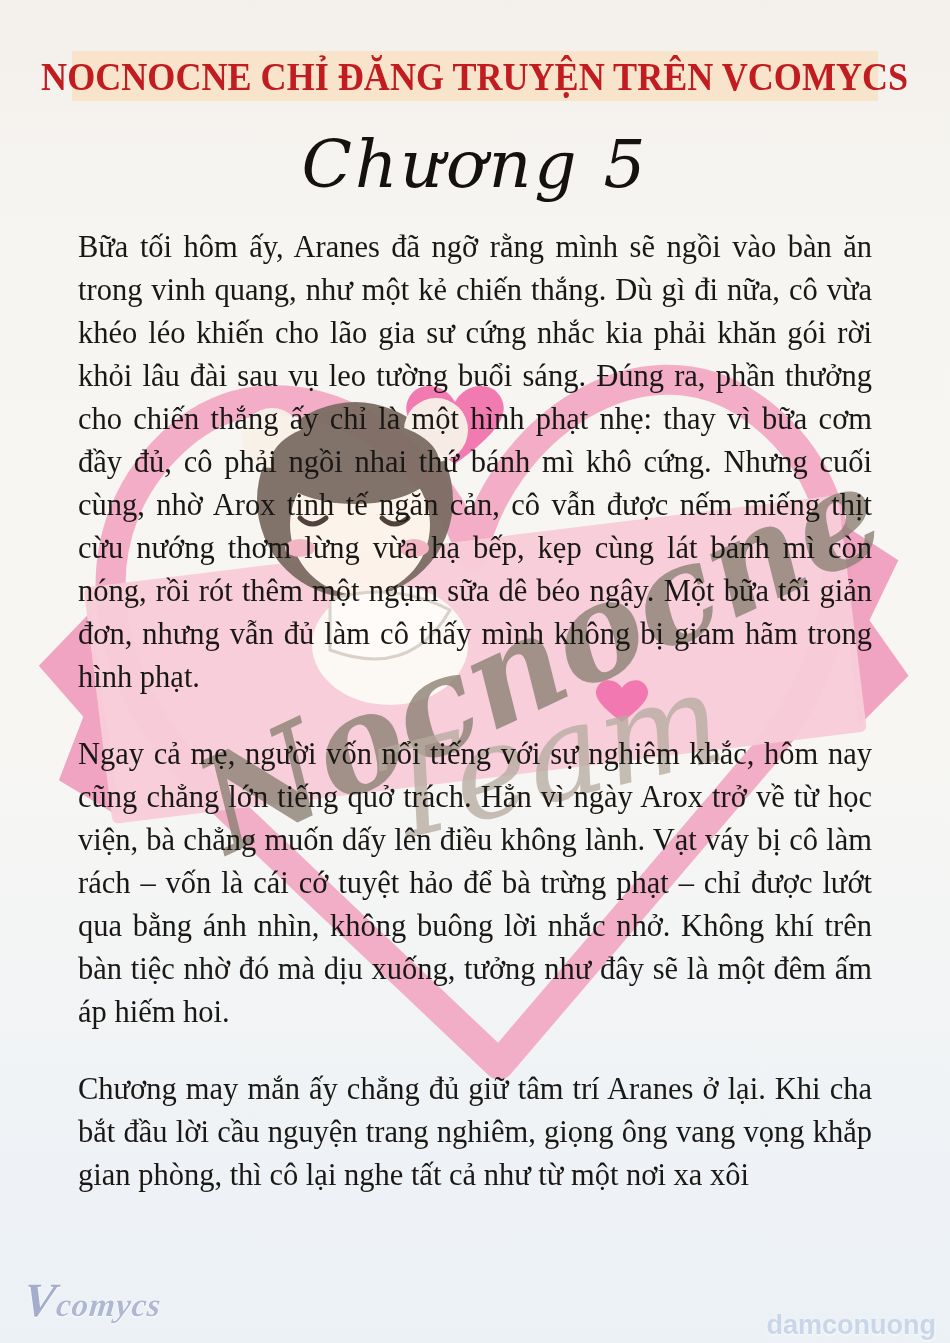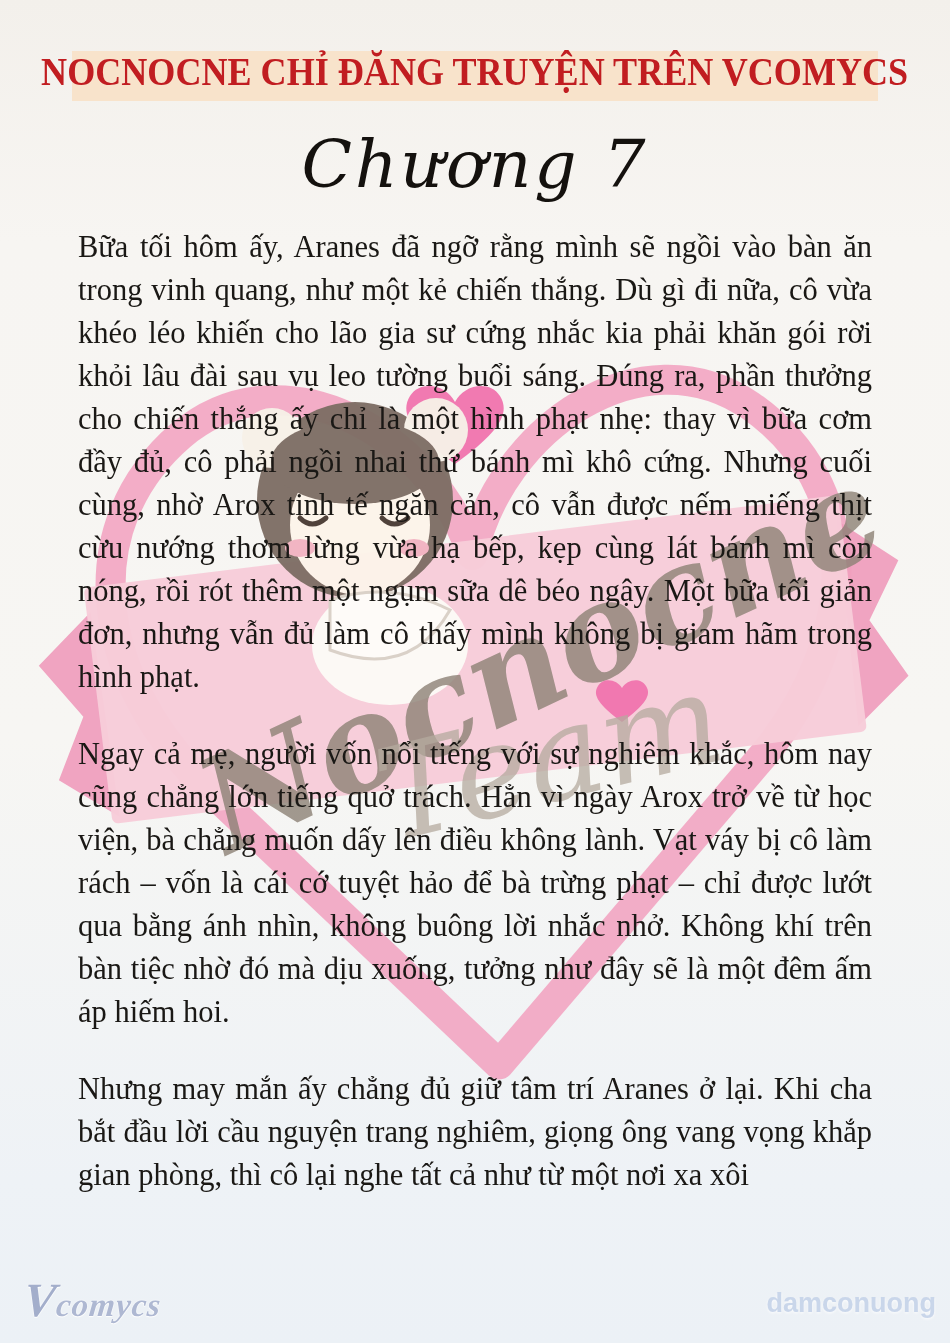--- a/index.html
+++ b/index.html
@@ -11,21 +11,21 @@
     background: linear-gradient(180deg, #f3f0eb 0%, #f7f5f2 18%, #f7f6f3 55%, #eef2f6 88%, #ecf1f6 100%);
     font-family: "Liberation Serif", "DejaVu Serif", serif;
   }
 
   
   .banner {
     position: absolute;
     left: 72px; top: 51px;
     width: 806px; height: 50px;
     background: #f8e3cb;
-    display: flex; align-items: flex-start; justify-content: center;
+    display: flex; align-items: center; justify-content: center;
   }
   .banner .banner-text {
     display: inline-block;
     font-weight: bold;
     font-size: 41px;
     line-height: 1;
     color: #c11d21;
     white-space: nowrap;
     transform: scaleX(0.88);
     transform-origin: center;
@@ -98,42 +98,42 @@
     color: #aeb8d2;
     text-shadow: 0 0 2px #ffffff, 0 1px 1px #ffffff;
     transform: skewX(-6deg);
   }
   .footer-left .logo-text::first-letter {
     font-size: 1.45em;
     color: #a3aecb;
   }
   .footer-right {
     position: absolute;
-    right: 14px; bottom: 24px;
+    right: 14px; bottom: 2px;
     z-index: 3;
   }
   .footer-right .wm-text {
     display: block;
     font-family: "Liberation Sans", sans-serif;
     font-weight: bold;
     font-size: 27px;
     color: #c9d6ea;
     text-shadow: 0 0 2px #ffffff, 0 1px 3px rgba(255,255,255,0.95), 0 0 1px #a9b9d4;
   }
 </style>
 </head>
 <body>
 
 <div class="page">
 
   <div class="banner">
     <span class="banner-text">NOCNOCNE CHỈ ĐĂNG TRUYỆN TRÊN VCOMYCS</span>
   </div>
 
-  <div class="chapter-title">Chương 7</div>
+  <div class="chapter-title">Chương 5</div>
 
   <svg class="watermark" viewBox="0 0 950 1343" aria-hidden="true">
 
     <g transform="rotate(-3 480 700)">
       <path d="M480 555 C445 430 300 340 195 420 C85 505 95 655 200 770 L480 1065 L760 770 C865 655 875 505 765 420 C660 340 515 430 480 555 Z" fill="none" stroke-width="30" stroke-linejoin="round" opacity="0.9" stroke="#f2a5c2"></path>
     </g>
 
     <g transform="rotate(-7 480 665)">
       <polygon points="100,565 42,612 80,668 48,728 104,772" opacity="0.95" fill="#ef9fbe"></polygon>
       <polygon points="852,565 908,612 872,668 904,728 848,772" opacity="0.95" fill="#ef9fbe"></polygon>
@@ -159,21 +159,21 @@
     <text class="wm-script" x="560" y="700" transform="rotate(-25 560 700)" font-size="132" text-anchor="middle" opacity="0.8" fill="#8d8276">Nocnocne</text>
 
     <path d="M622 688 C617 679 603 677 598 686 C592 695 599 705 622 722 C645 705 652 695 646 686 C641 677 627 679 622 688 Z" opacity="0.9" fill="#f06fab"></path>
 
     <text class="wm-team" x="560" y="800" transform="rotate(-14 560 800)" font-size="128" text-anchor="middle" opacity="0.75" fill="#b5ab9f">Team</text>
   </svg>
 
   <div class="content">
     <p>Bữa tối hôm ấy, Aranes đã ngỡ rằng mình sẽ ngồi vào bàn ăn trong vinh quang, như một kẻ chiến thắng. Dù gì đi nữa, cô vừa khéo léo khiến cho lão gia sư cứng nhắc kia phải khăn gói rời khỏi lâu đài sau vụ leo tường buổi sáng. Đúng ra, phần thưởng cho chiến thắng ấy chỉ là một hình phạt nhẹ: thay vì bữa cơm đầy đủ, cô phải ngồi nhai thứ bánh mì khô cứng. Nhưng cuối cùng, nhờ Arox tinh tế ngăn cản, cô vẫn được nếm miếng thịt cừu nướng thơm lừng vừa hạ bếp, kẹp cùng lát bánh mì còn nóng, rồi rót thêm một ngụm sữa dê béo ngậy. Một bữa tối giản đơn, nhưng vẫn đủ làm cô thấy mình không bị giam hãm trong hình phạt.</p>
     <p>Ngay cả mẹ, người vốn nổi tiếng với sự nghiêm khắc, hôm nay cũng chẳng lớn tiếng quở trách. Hẳn vì ngày Arox trở về từ học viện, bà chẳng muốn dấy lên điều không lành. Vạt váy bị cô làm rách – vốn là cái cớ tuyệt hảo để bà trừng phạt – chỉ được lướt qua bằng ánh nhìn, không buông lời nhắc nhở. Không khí trên bàn tiệc nhờ đó mà dịu xuống, tưởng như đây sẽ là một đêm ấm áp hiếm hoi.</p>
-    <p>Nhưng may mắn ấy chẳng đủ giữ tâm trí Aranes ở lại. Khi cha bắt đầu lời cầu nguyện trang nghiêm, giọng ông vang vọng khắp gian phòng, thì cô lại nghe tất cả như từ một nơi xa xôi</p>
+    <p>Chương may mắn ấy chẳng đủ giữ tâm trí Aranes ở lại. Khi cha bắt đầu lời cầu nguyện trang nghiêm, giọng ông vang vọng khắp gian phòng, thì cô lại nghe tất cả như từ một nơi xa xôi</p>
   </div>
 
   <div class="footer-left">
     <span class="logo-text">Vcomycs</span>
   </div>
   <div class="footer-right">
     <span class="wm-text">damconuong</span>
   </div>
 
 </div>

